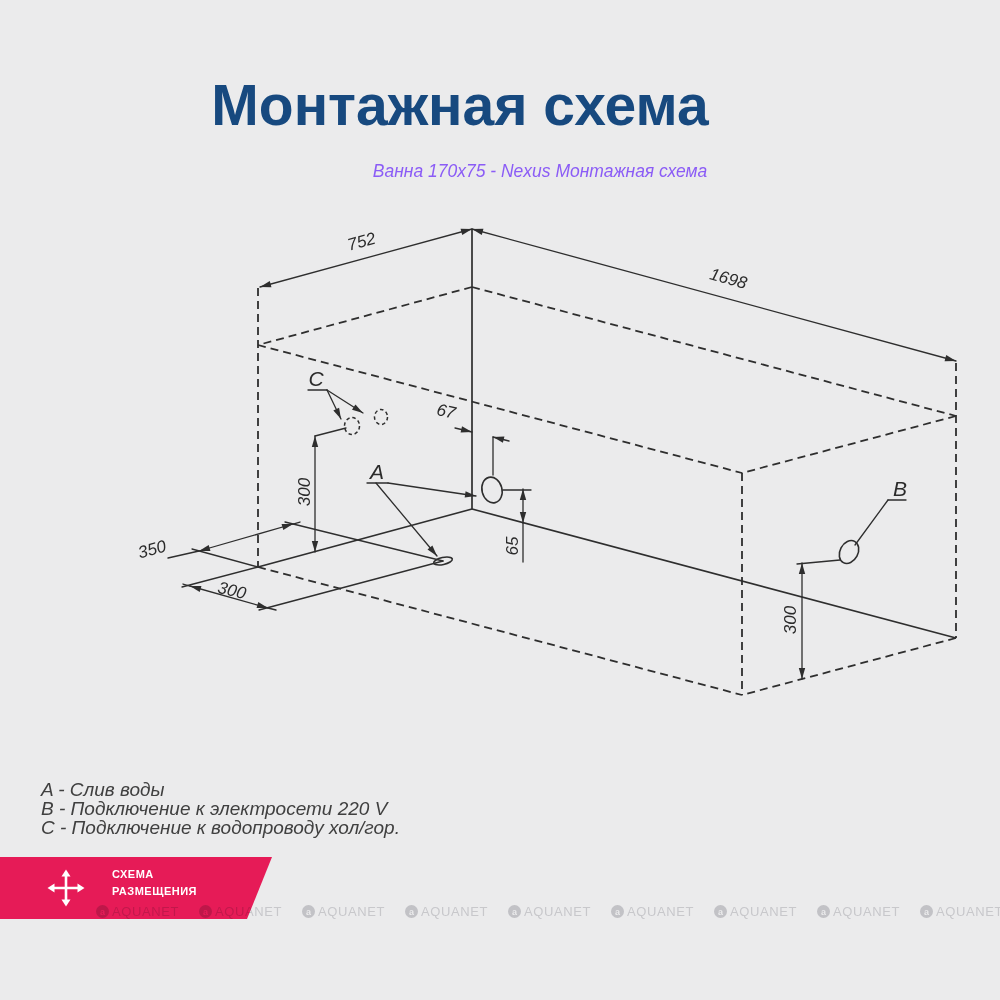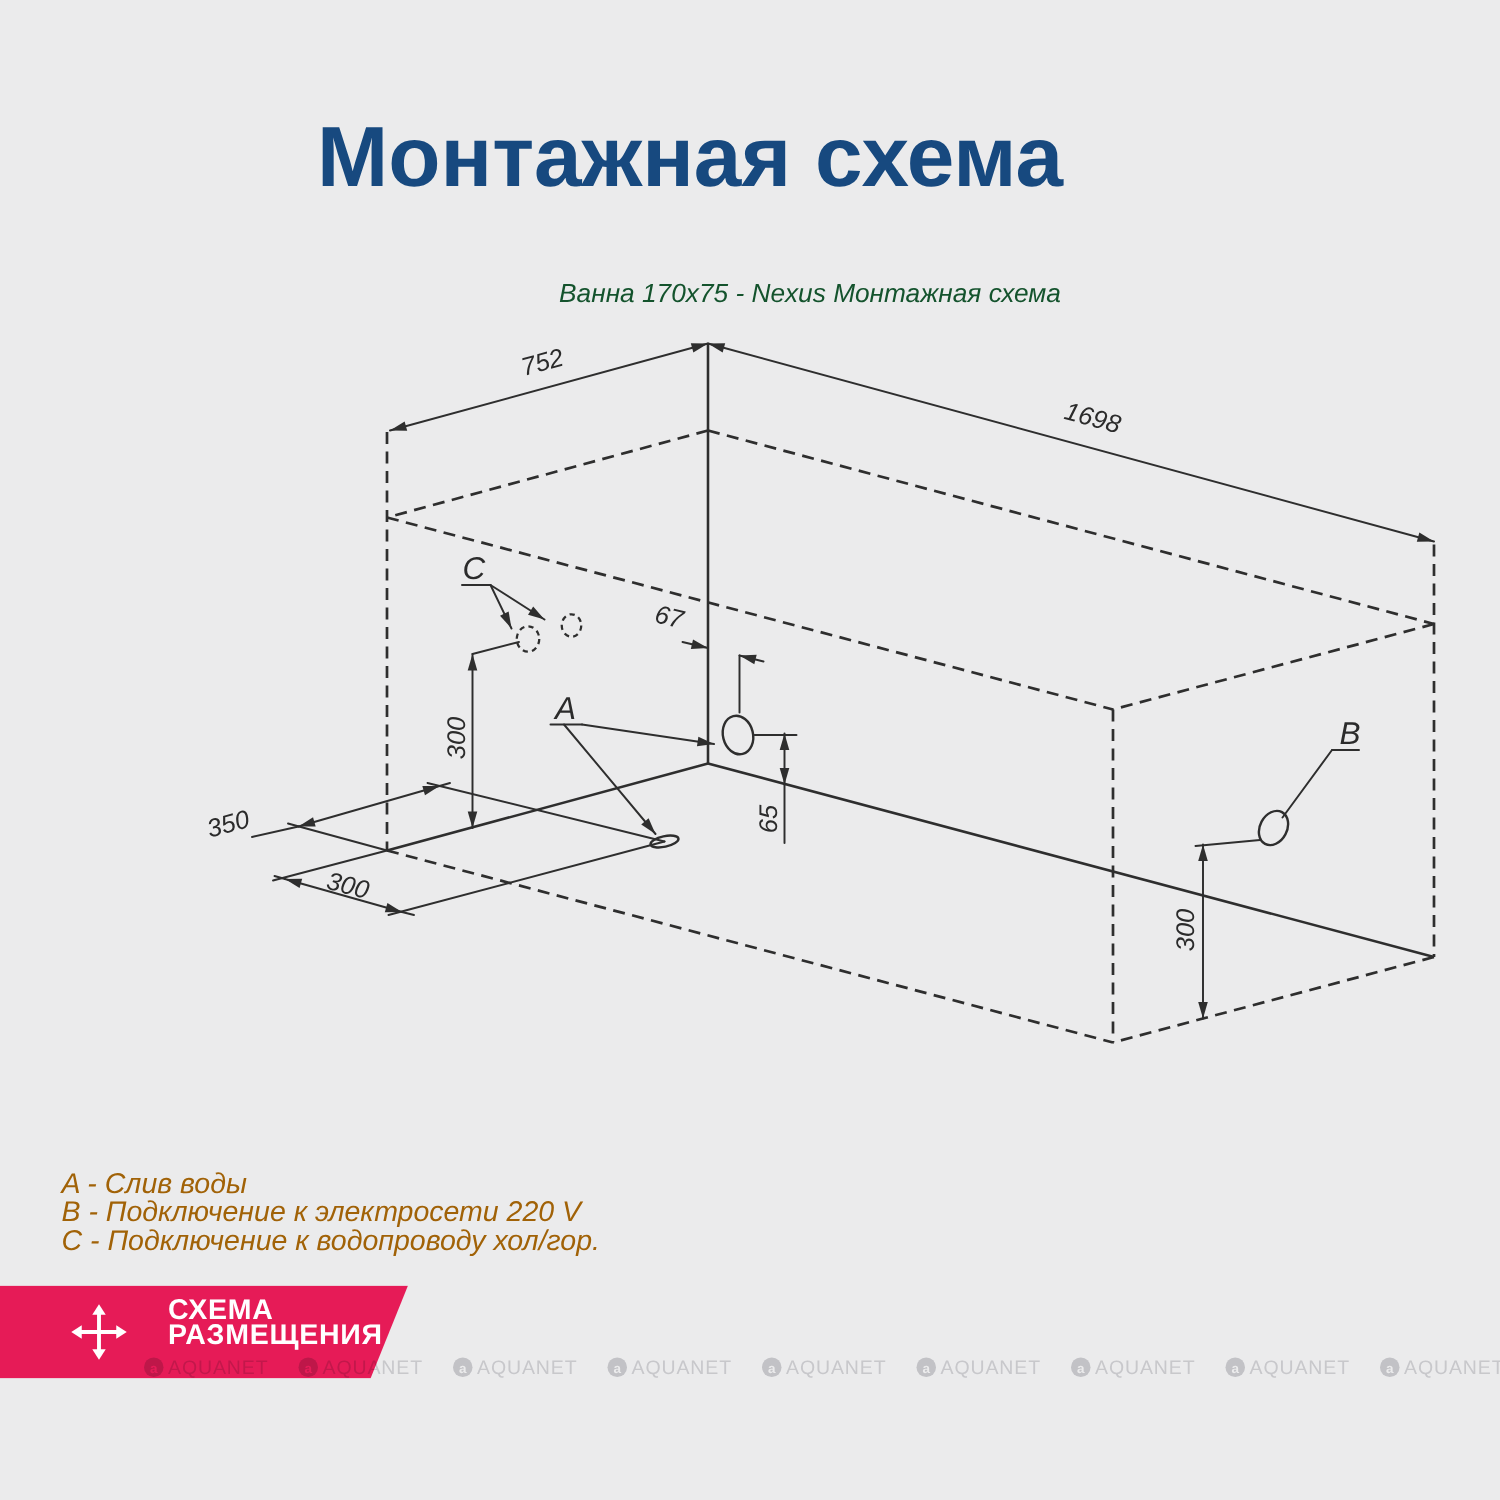--- a/index.html
+++ b/index.html
@@ -6,42 +6,42 @@
   body{
     width:1000px;height:1000px;position:relative;overflow:hidden;
     background:#ebebec;
     font-family:"Liberation Sans", sans-serif;
   }
   .page-title{
     position:absolute;top:72px;left:0;width:920px;text-align:center;
     font-size:57px;font-weight:bold;letter-spacing:0;color:#17497f;
   }
   .subtitle{
-    position:absolute;top:185px;left:540px;transform:translateX(-50%);
-    font-size:17.5px;font-style:italic;color:#14532d;white-space:nowrap;
+    position:absolute;top:161px;left:540px;transform:translateX(-50%);
+    font-size:17.5px;font-style:italic;color:#8b5cf6;white-space:nowrap;
   }
   svg.scheme{position:absolute;left:0;top:0;}
   .dim{stroke:#2e2e2e;stroke-width:1.3;fill:none;stroke-linecap:round;}
   .solid{stroke:#2e2e2e;stroke-width:1.7;fill:none;}
   .dash{stroke:#2e2e2e;stroke-width:1.8;fill:none;stroke-dasharray:8 5;}
   .dashsm{stroke:#2e2e2e;stroke-width:1.5;fill:none;stroke-dasharray:3.5 2.8;}
   .hole{stroke:#2e2e2e;stroke-width:1.6;fill:none;}
   .dtext{font:italic 17px "Liberation Sans", sans-serif;fill:#2b2b2b;}
   .dlabel{font:italic 21px "Liberation Sans", sans-serif;fill:#2b2b2b;}
   .legend{
     position:absolute;left:41px;top:780px;
-    font-size:19px;font-style:italic;color:#a16207;line-height:19px;
+    font-size:19px;font-style:italic;color:#404040;line-height:19px;
   }
   .badge{
     position:absolute;left:0;top:857px;width:272px;height:62px;
     clip-path:polygon(0 0,100% 0,calc(100% - 25px) 100%,0 100%);
   }
   .badge-text{
     position:absolute;left:112px;top:9px;color:#fff;font-weight:bold;
-    font-size:19px;line-height:16.5px;letter-spacing:.5px;
+    font-size:11px;line-height:16.5px;letter-spacing:.5px;
   }
   .badge-icon{position:absolute;left:46px;top:11px;}
   .wm-row{
     position:absolute;left:96px;top:904px;display:flex;gap:12px;
     mix-blend-mode:multiply;opacity:.55;
   }
   .wm{display:flex;align-items:center;width:91px;flex:0 0 auto;}
   .wm-circle{
     width:13px;height:13px;border-radius:50%;background:#aeaeb4;color:#fff;
     font-size:9px;font-weight:bold;display:flex;align-items:center;

